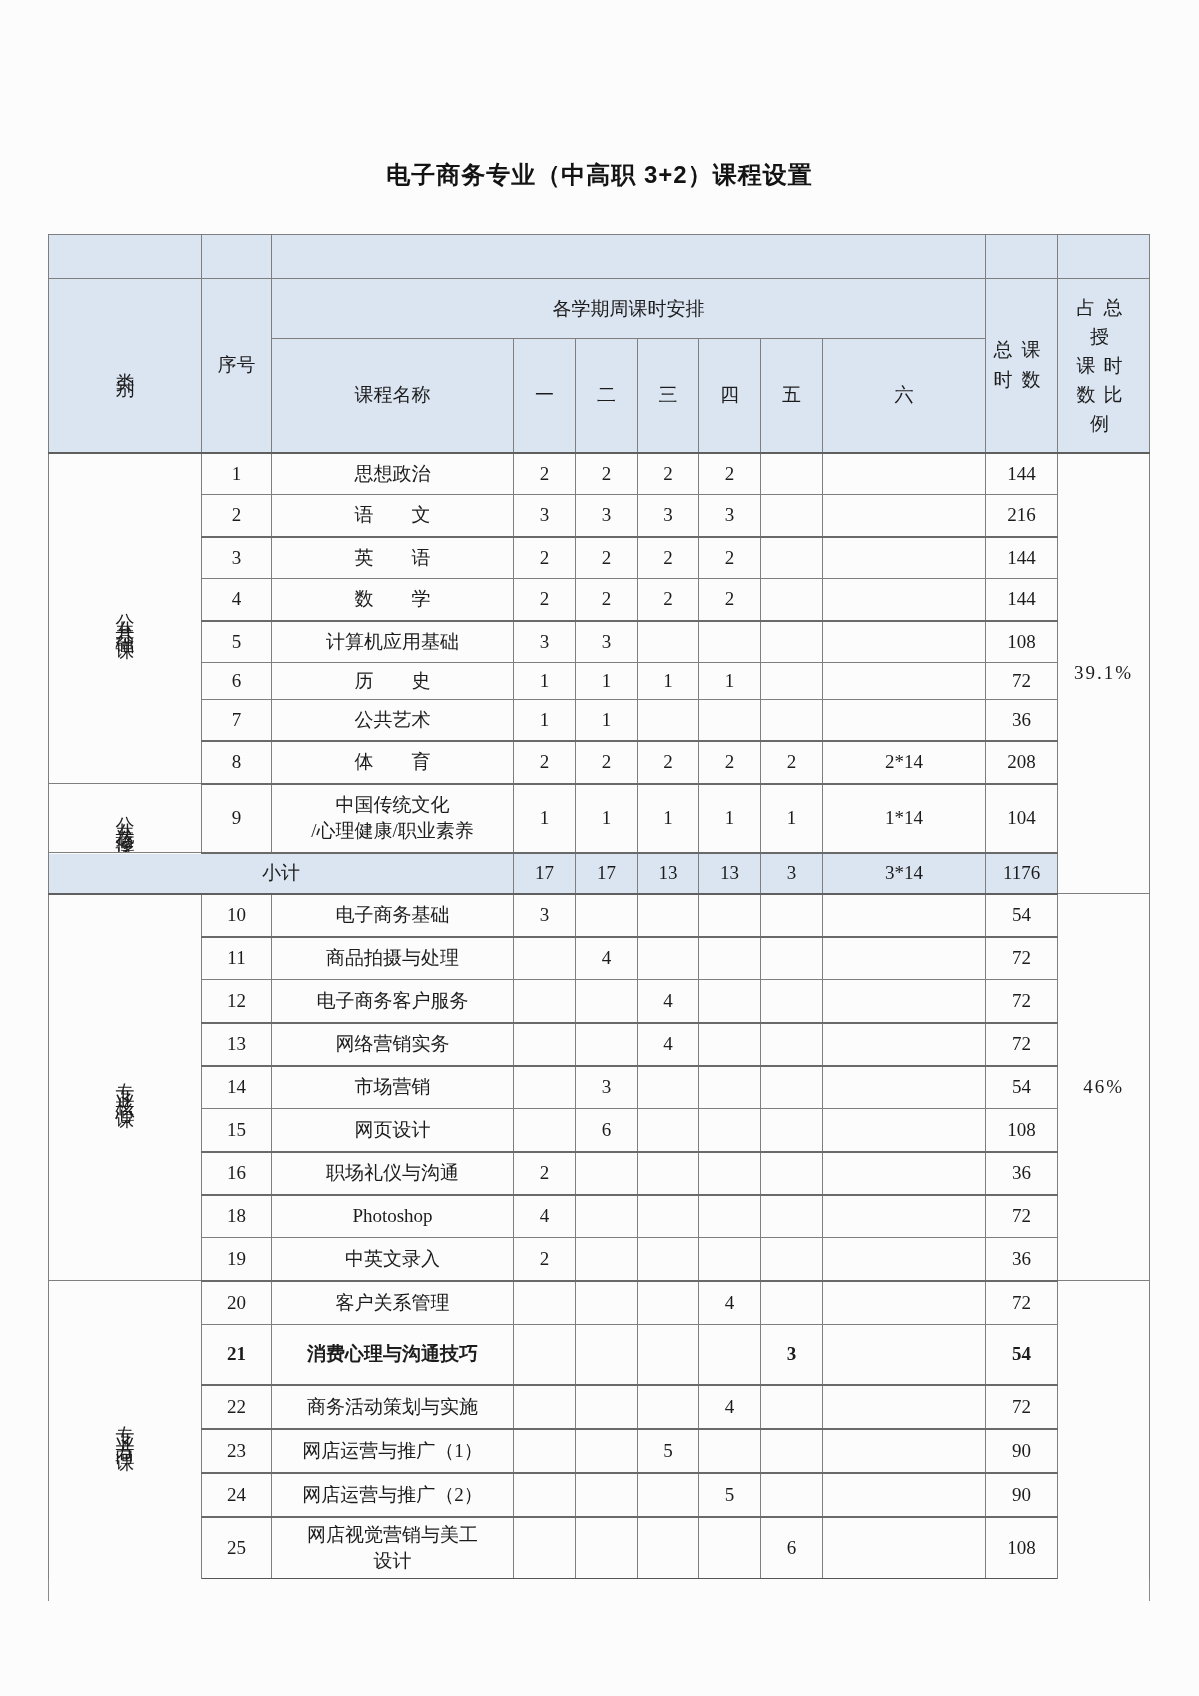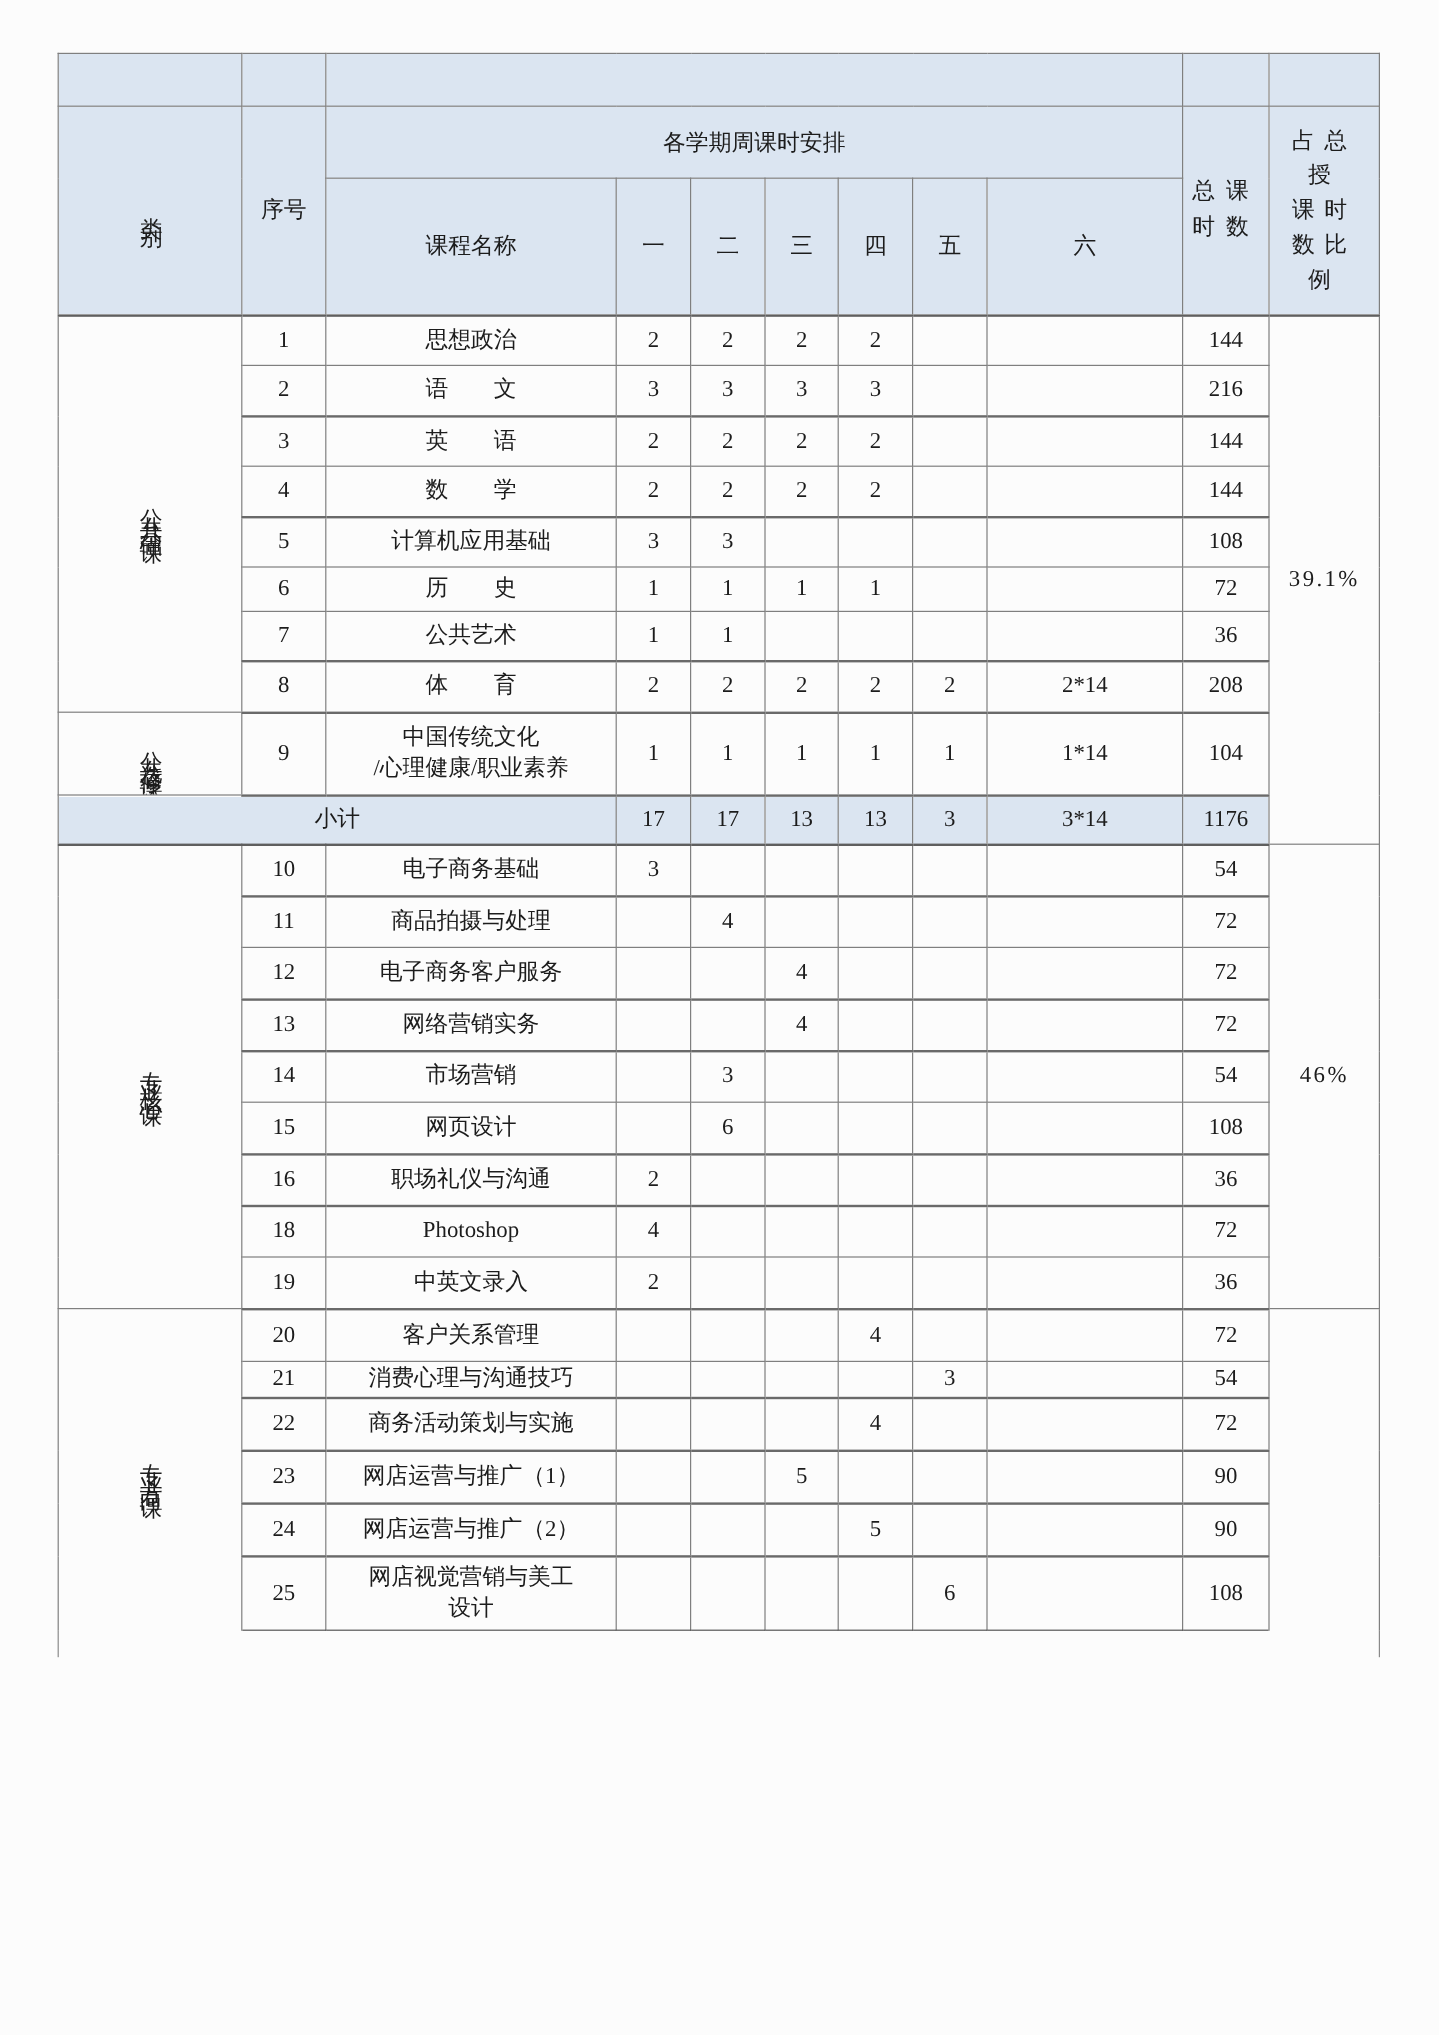--- a/index.html
+++ b/index.html
@@ -42,20 +42,21 @@
   .wrap2{display:inline-block;white-space:pre-line;letter-spacing:9px;line-height:30px;}
   .stub{position:absolute;top:100%;height:22px;width:0;border-left:1.6px solid #8a8a8a;}
   .stub-left{left:0;}
   .stub-right{right:0;}
 </style>
 </head>
 <body>
 
 <div class="page">
 
+  <h1 class="title">电子商务专业（中高职 3+2）课程设置</h1>
 
   <div class="table-wrap">
     <table>
       <colgroup>
         <col style="width:153px">
           <col style="width:70px">
           <col style="width:242px">
         <col style="width:62px">
           <col style="width:62px">
           <col style="width:61px">
@@ -322,21 +323,21 @@
             <td class="name pre">客户关系管理</td>
             <td class="num"></td>
             <td class="num"></td>
             <td class="num"></td>
             <td class="num">4</td>
             <td class="num"></td>
             <td class="num"></td>
             <td class="num">72</td>
             <td class="num pct nb" rowspan="6"></td>
           </tr>
-          <tr style="height: 30px;">
+          <tr style="height: 60px; font-weight: bold;">
             <td class="num tb">21</td>
             <td class="name pre tb">消费心理与沟通技巧</td>
             <td class="num tb"></td>
             <td class="num tb"></td>
             <td class="num tb"></td>
             <td class="num tb"></td>
             <td class="num tb">3</td>
             <td class="num tb"></td>
             <td class="num tb">54</td>
           </tr>

